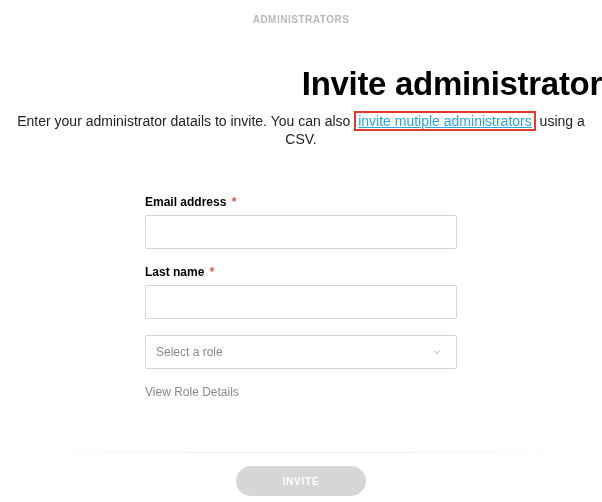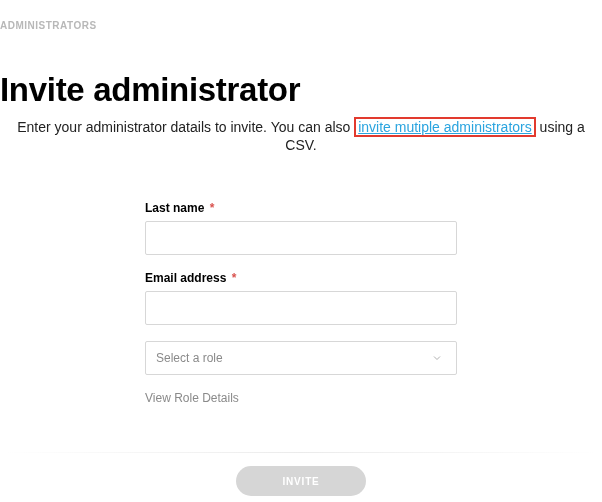--- a/index.html
+++ b/index.html
@@ -9,29 +9,29 @@
     }
     body {
       font-family: -apple-system, BlinkMacSystemFont, "Segoe UI", Arial, sans-serif;
       background: #ffffff;
       width: 602px;
       height: 502px;
       overflow: hidden;
       position: relative;
     }
     .breadcrumb {
-      text-align: left;
-      padding-top: 20px;
+      text-align: center;
+      padding-top: 14px;
       font-size: 10px;
       font-weight: 700;
       letter-spacing: 0.5px;
       color: #b8b8b8;
     }
     .page-title {
-      text-align: left;
+      text-align: right;
       font-size: 33px;
       font-weight: 700;
       color: #000;
       margin-top: 40px;
       letter-spacing: -0.3px;
     }
     .description {
       text-align: center;
       font-size: 14px;
       color: #222;
@@ -155,29 +155,29 @@
 
 <p class="description">
   <span>Enter your administrator datails to invite. You can also </span><span class="highlight-box"><a class="link-invite-multiple">invite mutiple administrators</a></span><span> using a CSV.</span>
 </p>
 
 <div class="form-wrap">
 
 
   <div class="field">
     <label class="field-label">
-      <span>Last name</span>
+      <span>Email address</span>
       <span class="req">*</span>
     </label>
     <input type="text" class="text-input" value="" style="">
   </div>
 
   <div class="field">
     <label class="field-label">
-      <span>Email address</span>
+      <span>Last name</span>
       <span class="req">*</span>
     </label>
     <input type="text" class="text-input" value="" style="">
   </div>
 
   <div class="field">
     <div class="select-wrap">
       <span class="select-placeholder">Select a role</span>
       <span class="chevron">
         <svg width="12" height="12" viewBox="0 0 24 24" fill="none" stroke="#9a9a9a" stroke-width="1.6">

